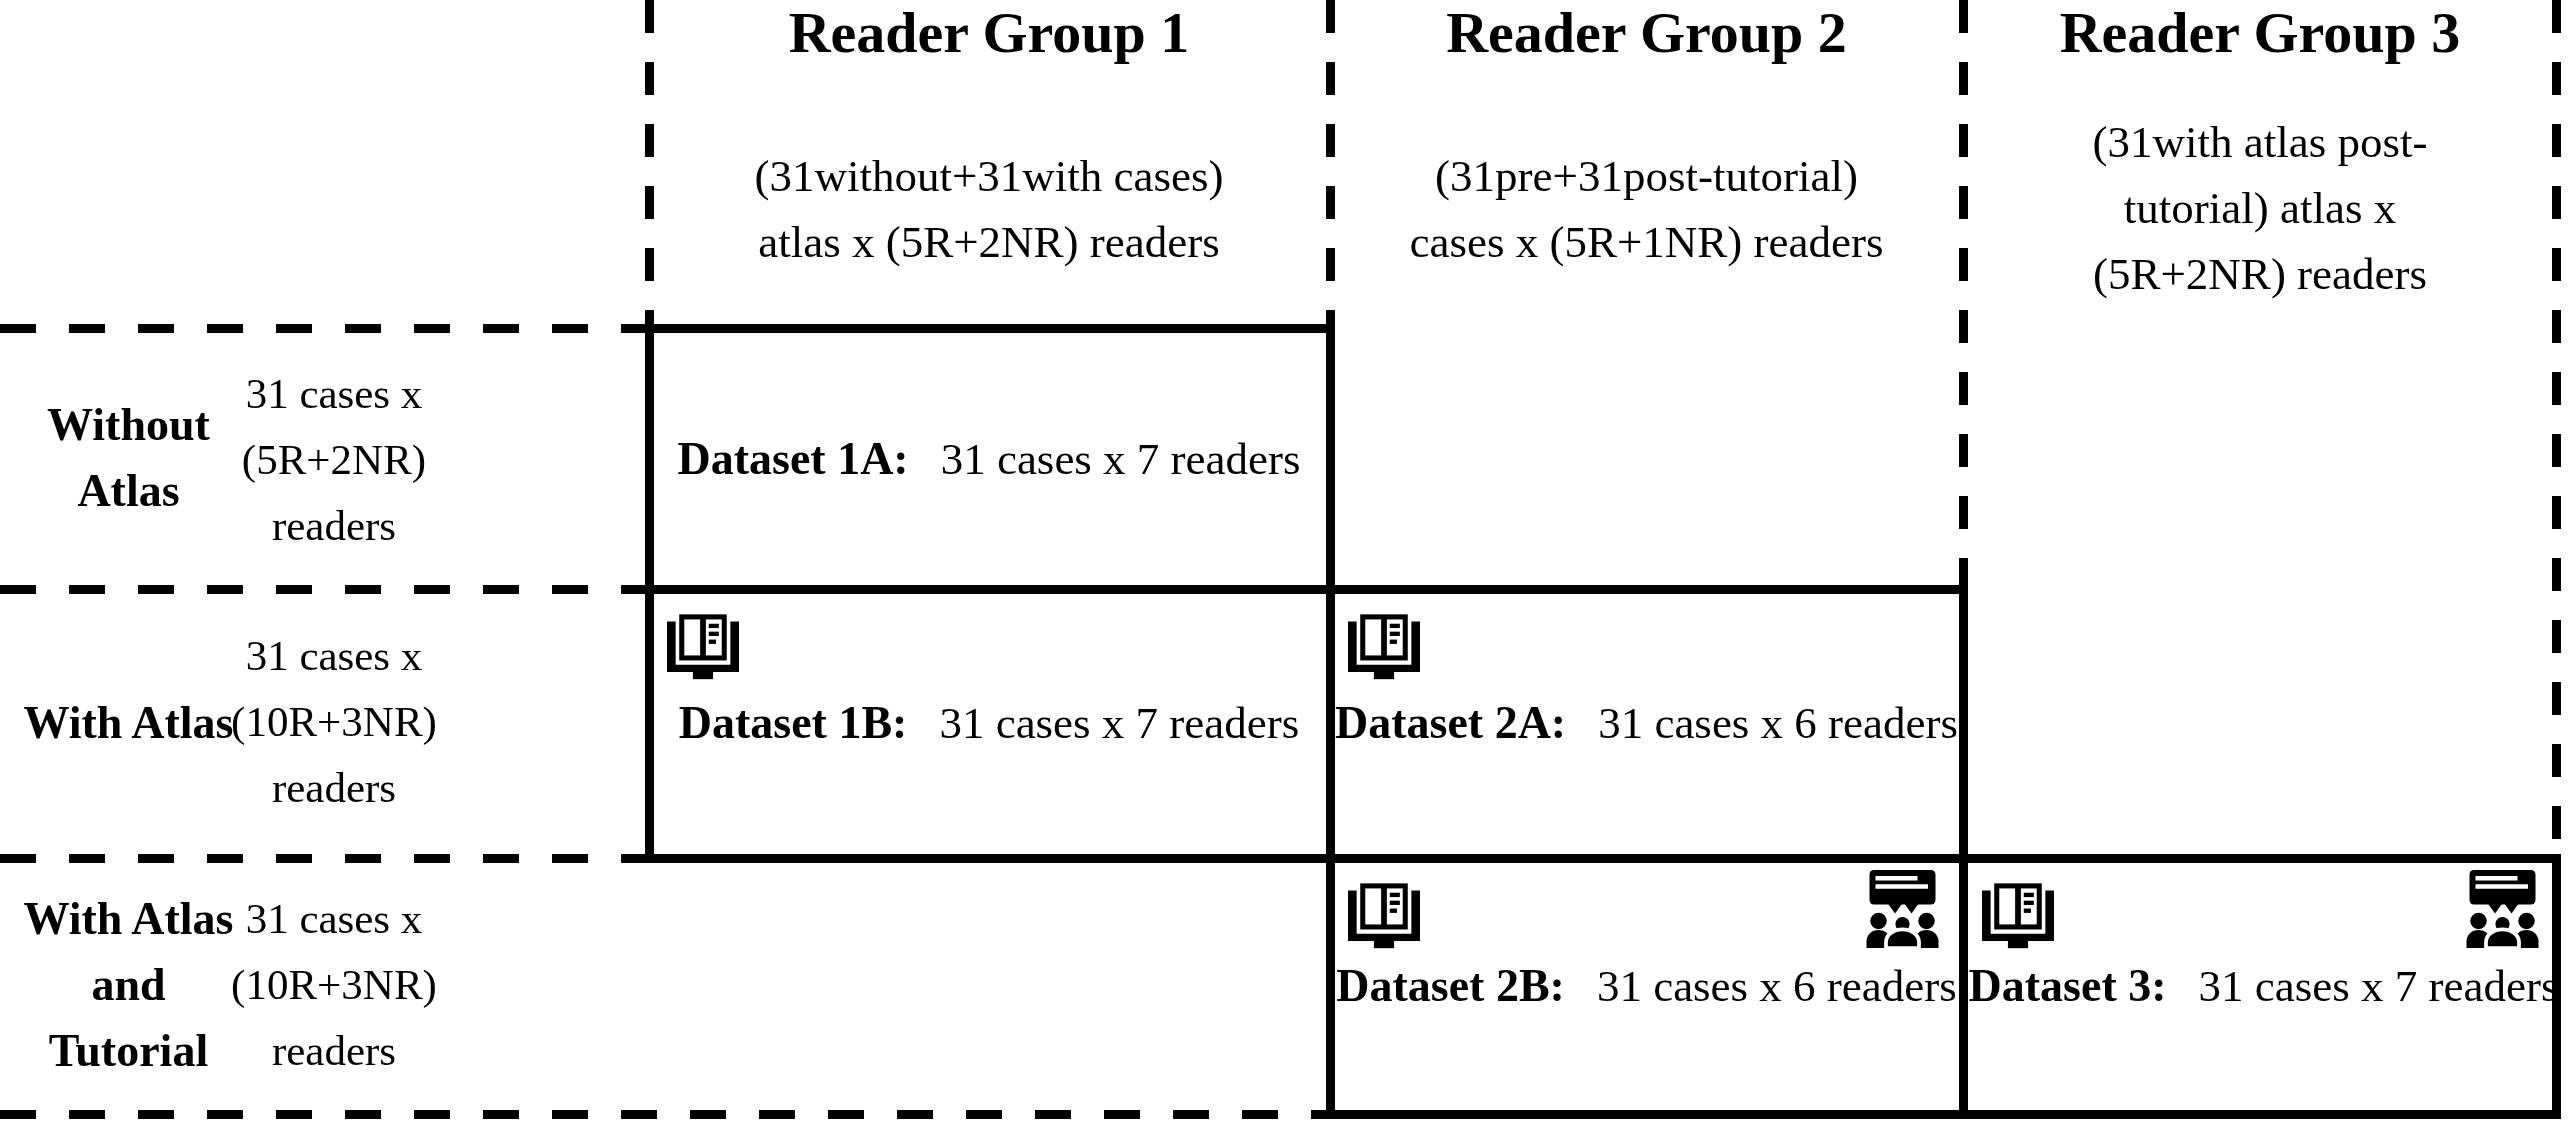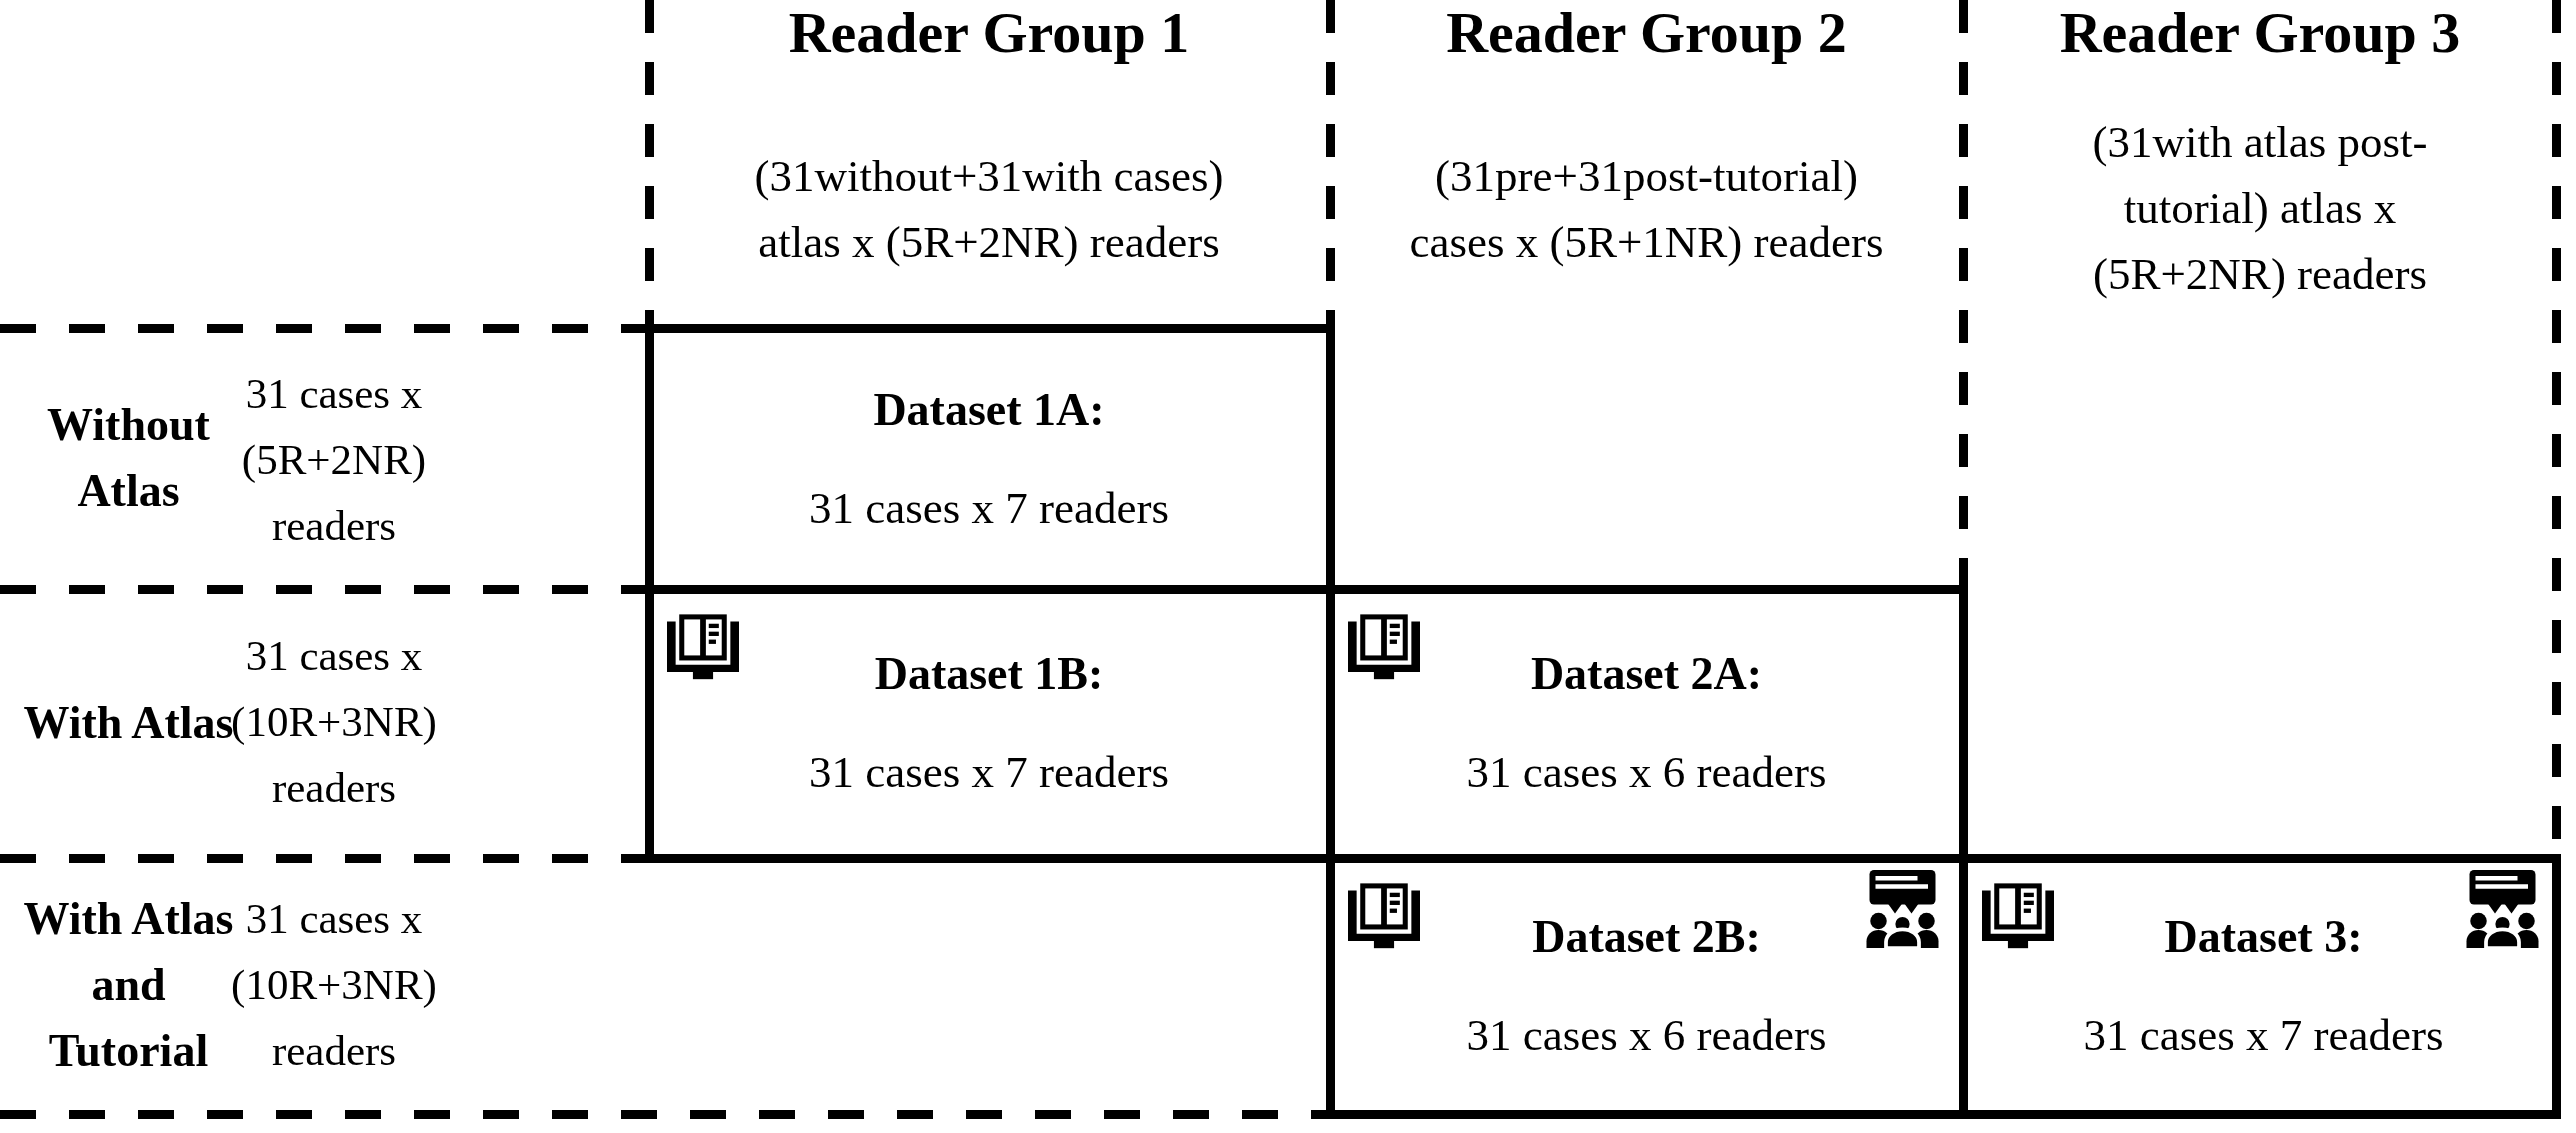--- a/index.html
+++ b/index.html
@@ -18,21 +18,21 @@
   .ch-title{font-weight:bold;font-size:58px;line-height:60px;padding-top:3.4px;white-space:nowrap;}
   .ch-sub{position:absolute;left:0;width:100%;font-size:45px;line-height:66px;}
   .sub-2line{top:143px;}
   .sub-3line{top:109px;}
 
   .row-label{position:absolute;left:0;width:257px;text-align:center;
     font-weight:bold;font-size:46px;line-height:66px;white-space:nowrap;}
   .row-detail{position:absolute;left:214px;width:240px;text-align:center;
     font-size:43px;line-height:66px;white-space:nowrap;}
 
-  .cell{position:absolute;display:flex;flex-direction:column;align-items:center;
+  .cell{position:absolute;display:flex;flex-direction:row;align-items:center;
     justify-content:center;text-align:left;gap:32px;}
   .cell .ds-title{font-weight:bold;font-size:46px;line-height:66px;white-space:nowrap;}
   .cell .ds-detail{font-size:45px;line-height:66px;white-space:nowrap;}
 
   .icon-book{position:absolute;top:13.7px;left:13.7px;width:72px;height:81px;}
   .icon-pres{position:absolute;top:5.1px;right:19px;width:75px;height:84px;}
   svg{display:block;}
   .line-div{pointer-events:none;}
 </style>
 </head>

